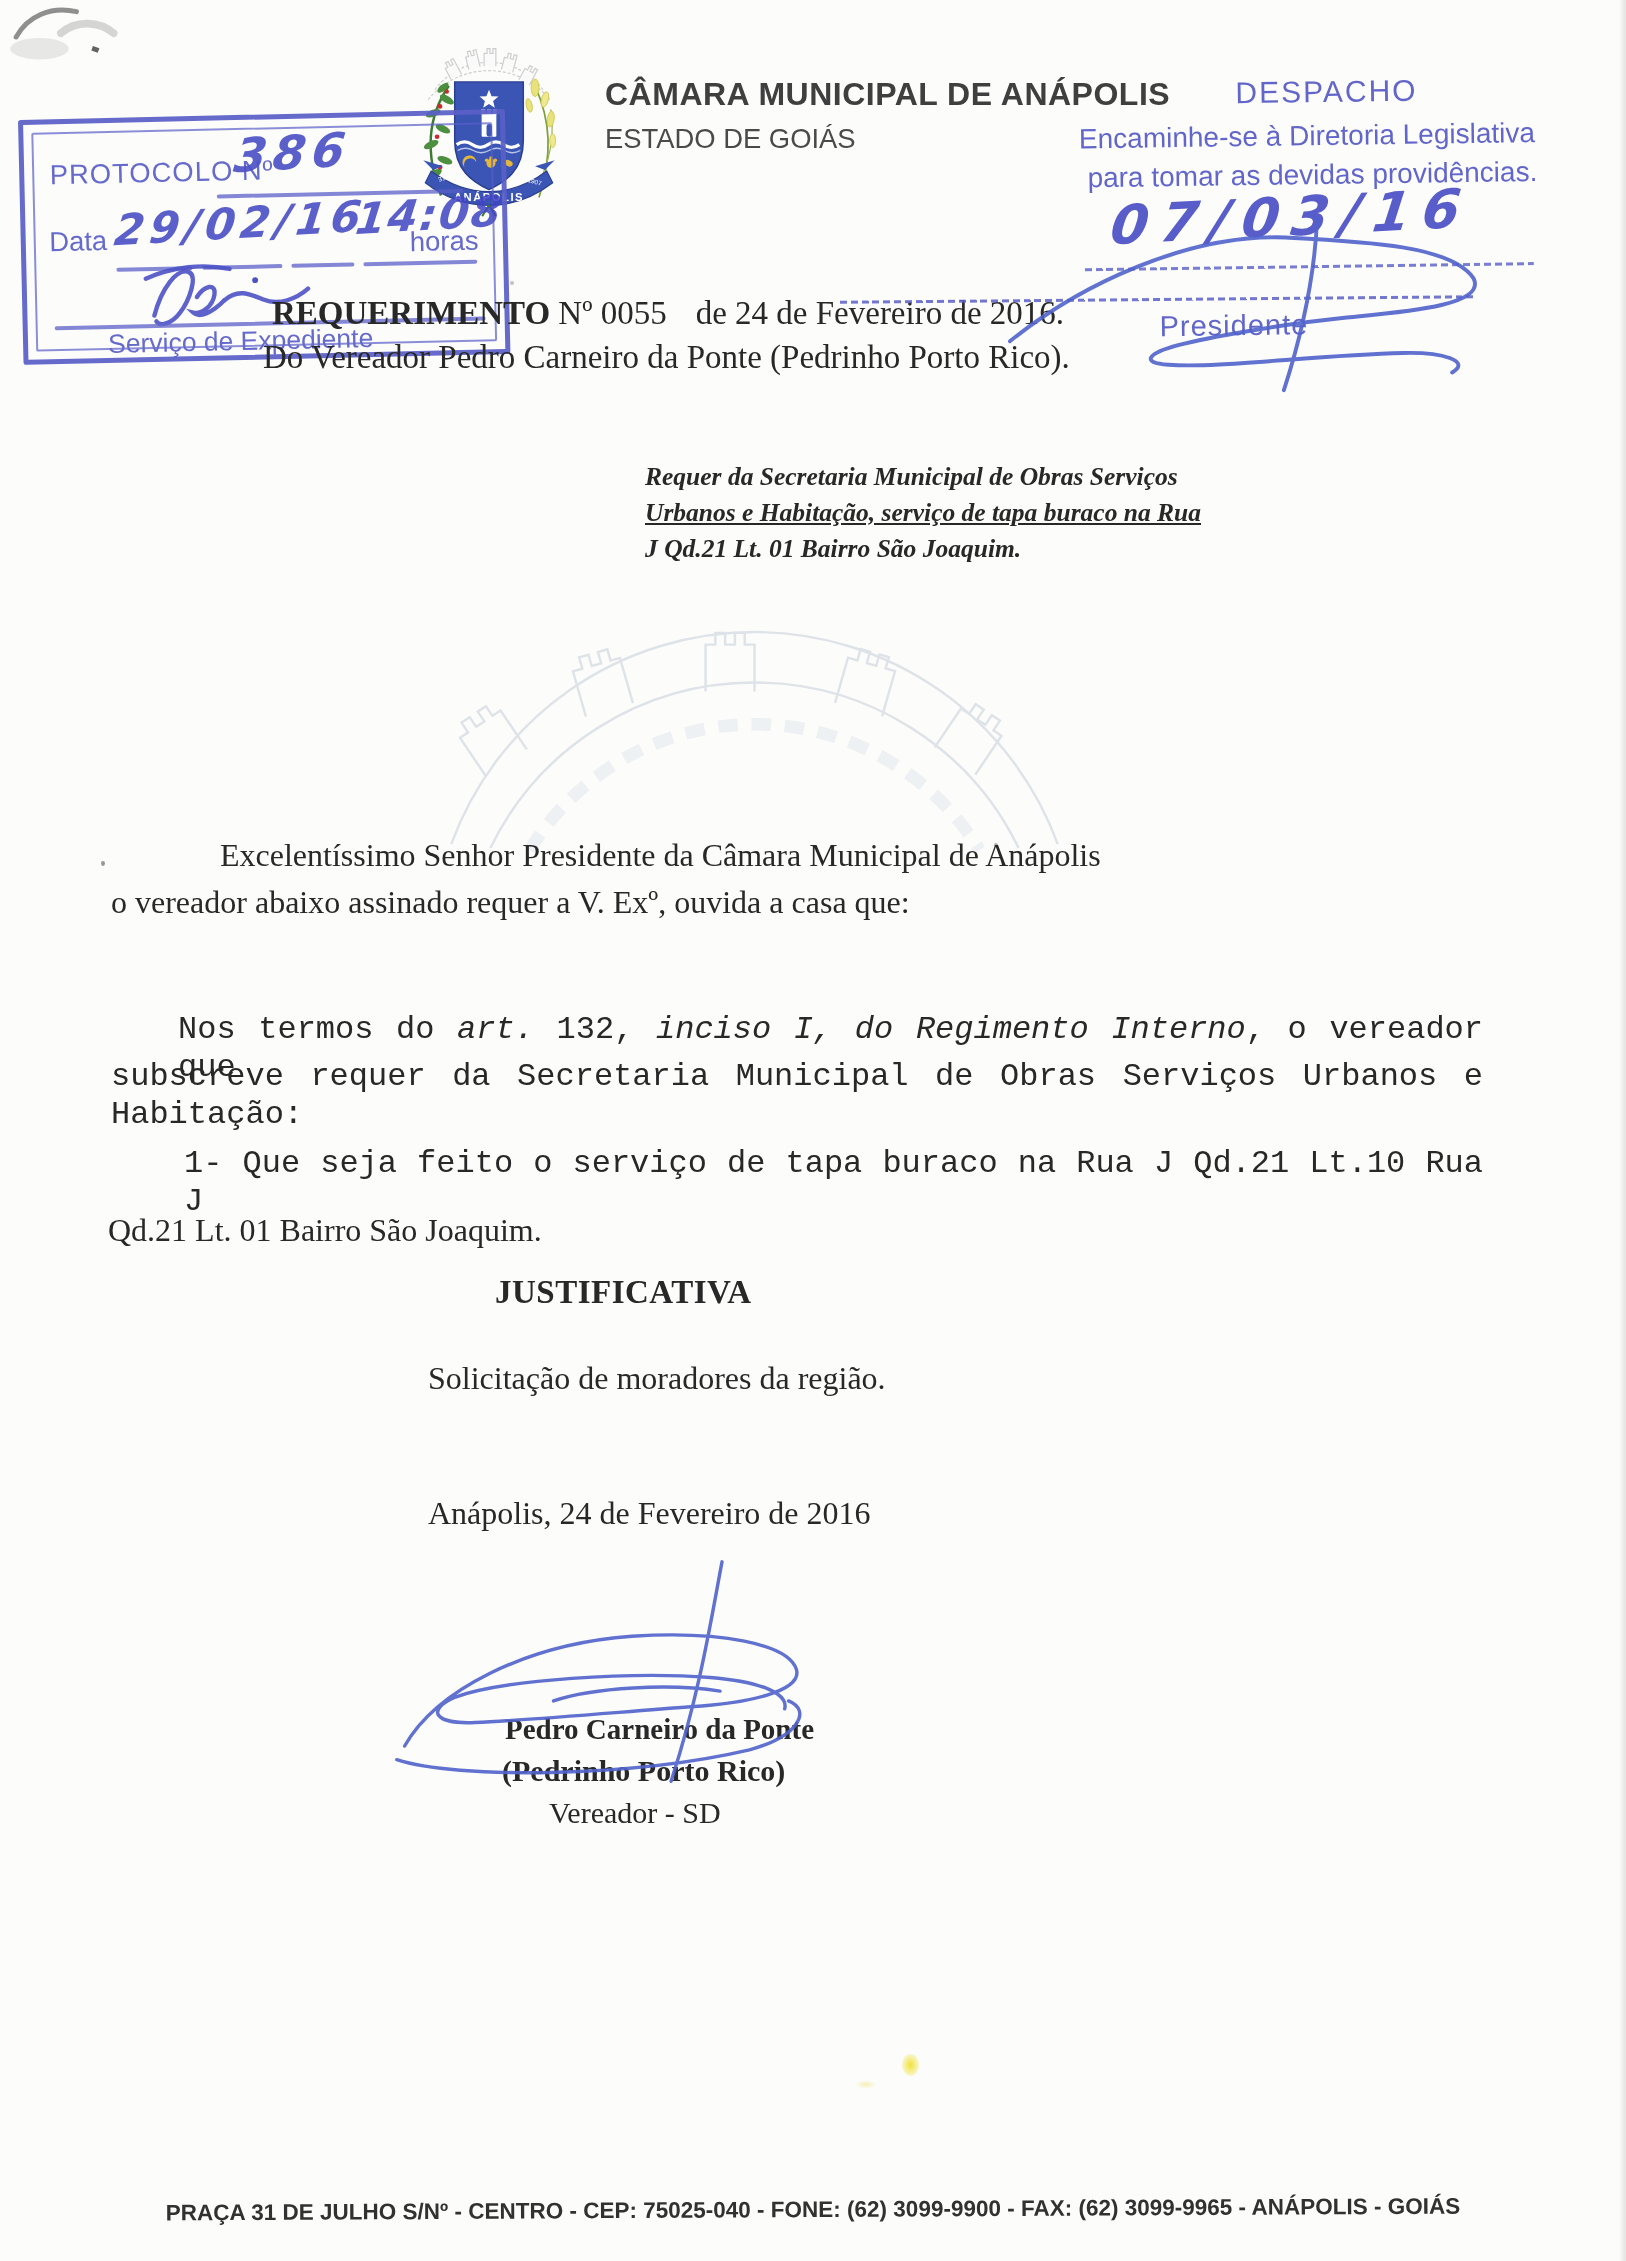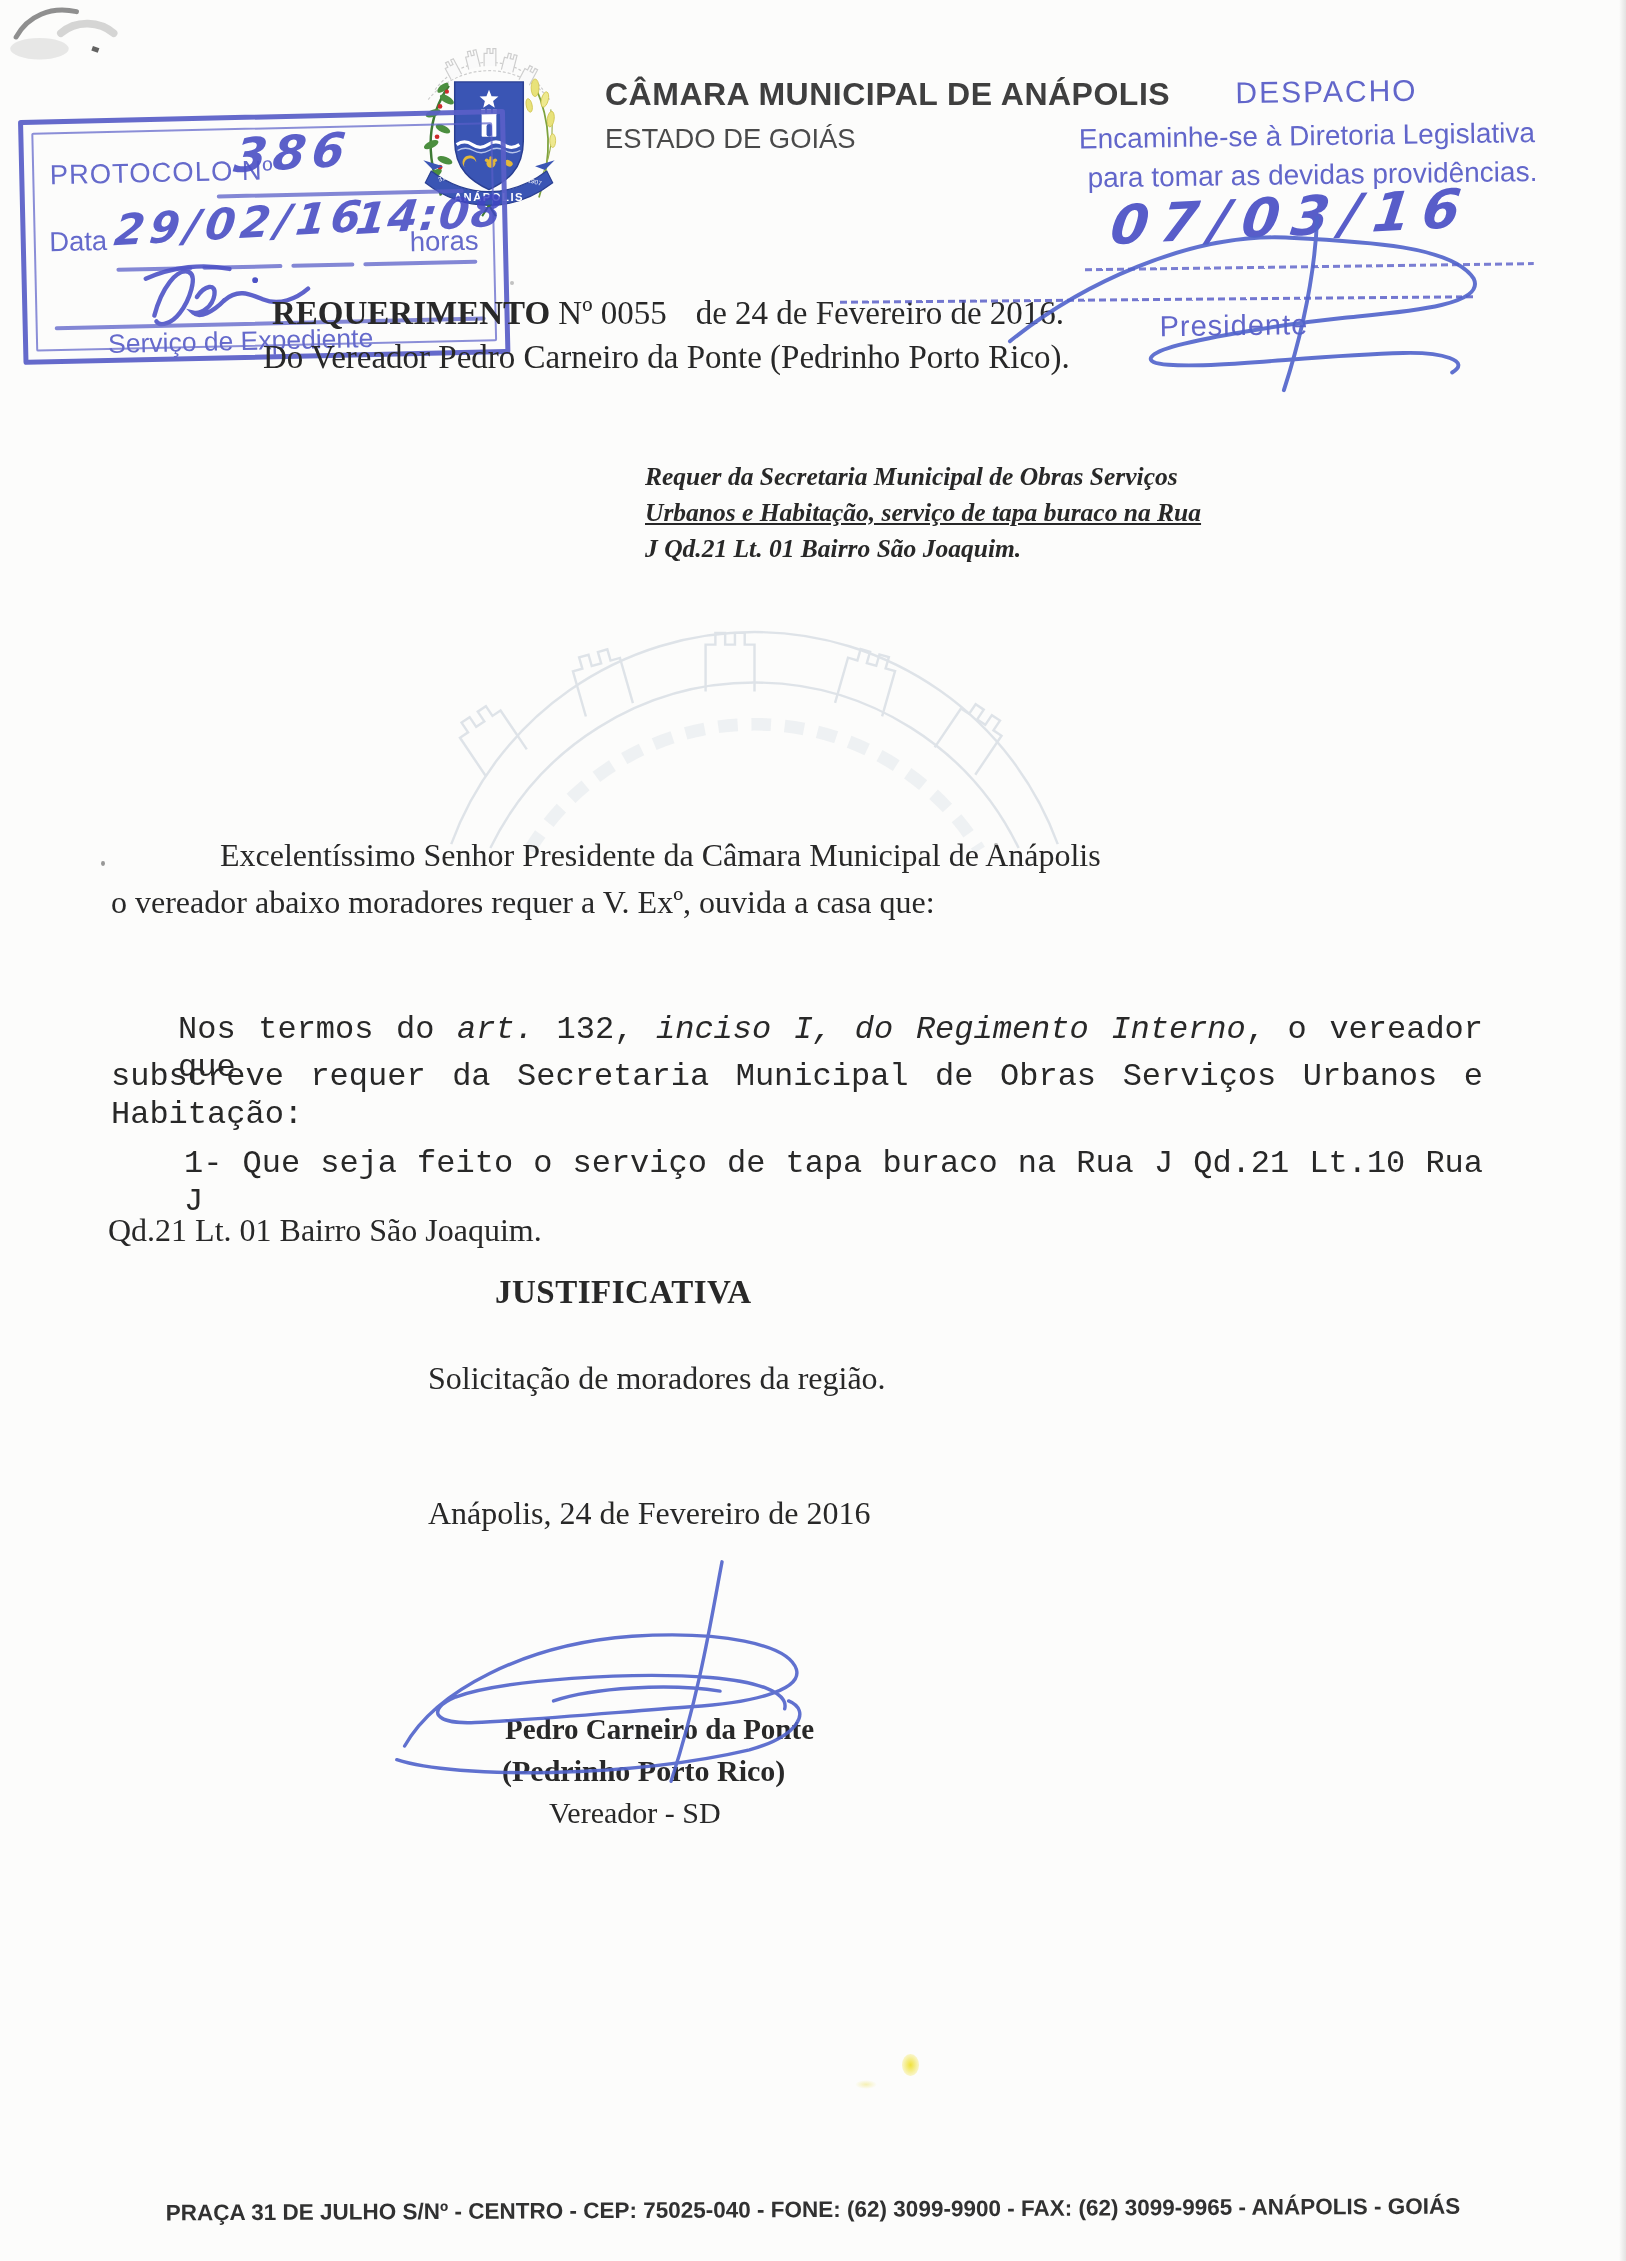--- a/index.html
+++ b/index.html
@@ -206,21 +206,21 @@
   </div>
   <div class="abs serif z5" style="left:263px;top:338px;font-size:33px;">Do Vereador Pedro Carneiro da Ponte (Pedrinho Porto Rico).</div>
 
   <div class="abs z5" style="left:637px;top:459px;font-family:'Liberation Serif',serif;font-weight:bold;font-style:italic;font-size:25.5px;line-height:36px;color:var(--text);margin-left:8px;">
     <div style="white-space:nowrap;">Requer da Secretaria Municipal de Obras Serviços</div>
     <div style="white-space:nowrap;text-decoration:underline;">Urbanos e Habitação, serviço de tapa buraco na Rua</div>
     <div style="white-space:nowrap;">J Qd.21 Lt. 01 Bairro São Joaquim.</div>
   </div>
 
   <div class="abs serif z5" style="left:220px;top:836px;font-size:32px;">Excelentíssimo Senhor Presidente da Câmara Municipal de Anápolis</div>
-  <div class="abs serif z5" style="left:111px;top:883px;font-size:32px;">o vereador abaixo moradores requer a V. Exº, ouvida a casa que:</div>
+  <div class="abs serif z5" style="left:111px;top:883px;font-size:32px;">o vereador abaixo assinado requer a V. Exº, ouvida a casa que:</div>
 
   <div class="jline z5" style="left:178px;top:1011px;width:1305px;font-size:32px;">
     <span>Nos termos do </span><span class="it">art.</span><span> 132, </span><span class="it">inciso I, do Regimento Interno</span><span>, o vereador que</span>
   </div>
   <div class="jline z5" style="left:111px;top:1058px;width:1372px;font-size:32px;">
     <span>subscreve requer da Secretaria Municipal de Obras Serviços Urbanos e Habitação:</span>
   </div>
 
   <div class="jline z5" style="left:184px;top:1145px;width:1299px;font-size:32px;">
     <span>1- Que seja feito o serviço de tapa buraco na Rua J Qd.21 Lt.10 Rua J</span>

